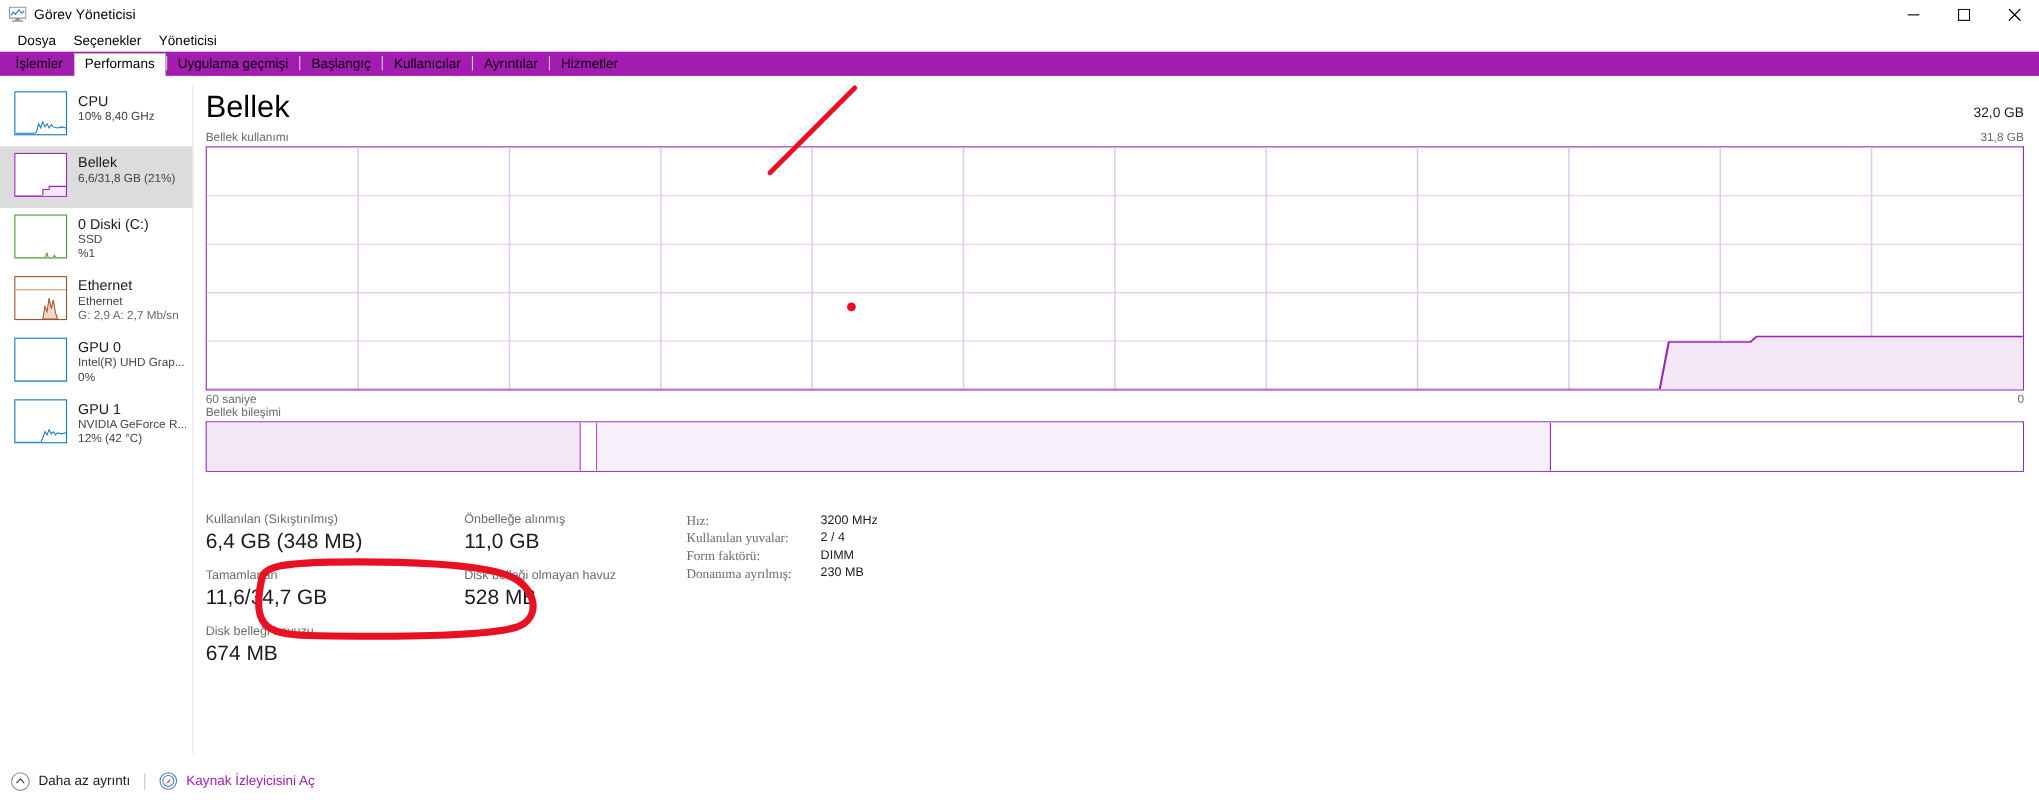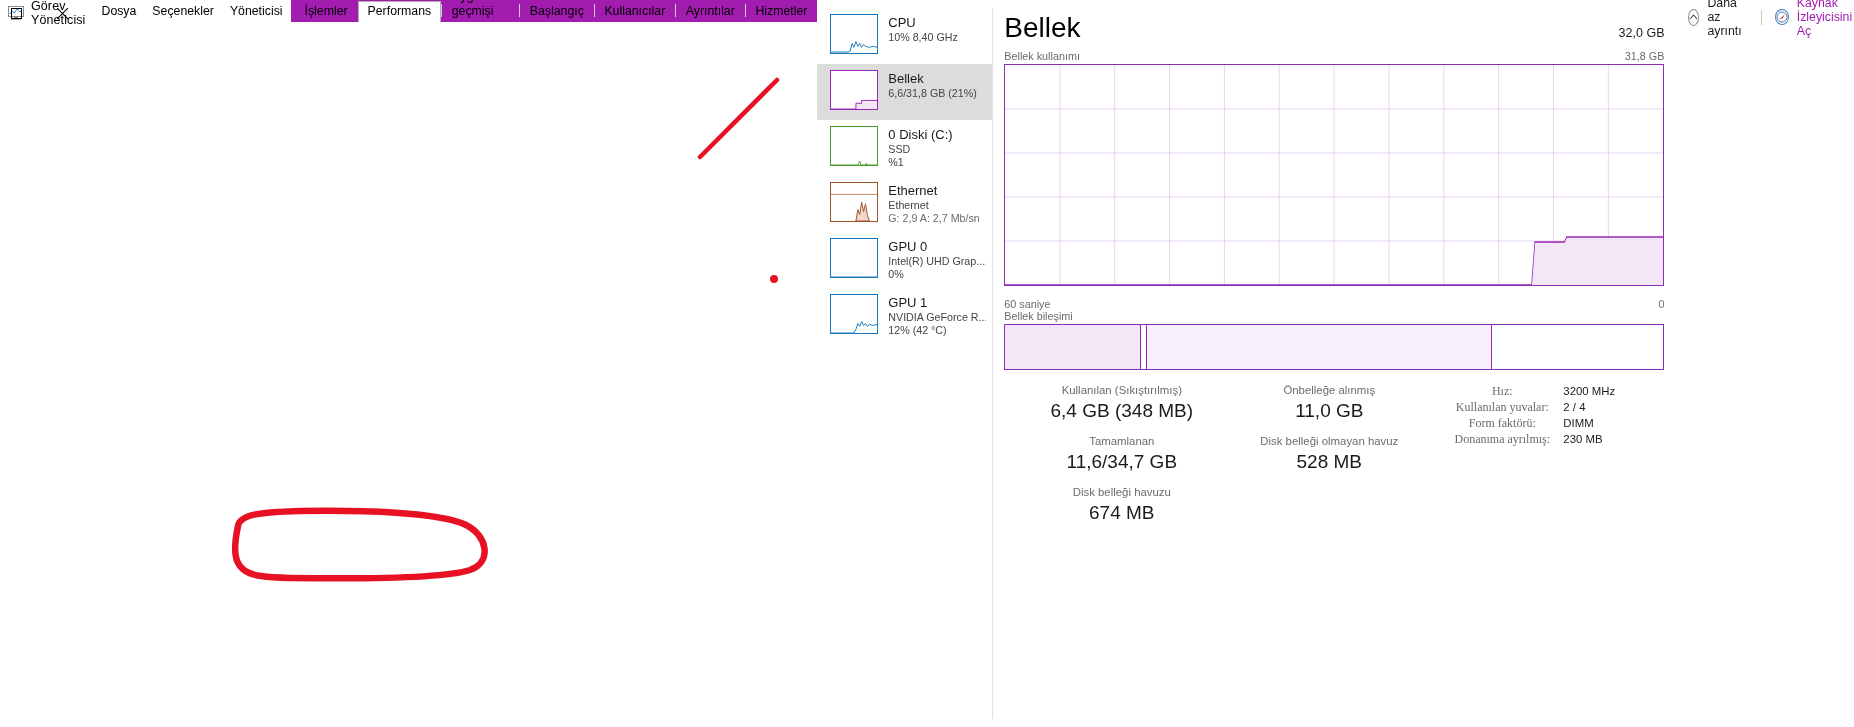--- a/index.html
+++ b/index.html
@@ -7,21 +7,21 @@
     margin: 0; padding: 0;
     width: 1854px; height: 727px;
     background: #ffffff;
     font-family: "Liberation Sans", sans-serif;
     overflow: hidden;
   }
   #app {
     position: relative;
     width: 1854px; height: 727px;
     background: #ffffff;
-    display: flex; flex-direction: row;
+    display: flex; flex-direction: column;
   }
 
   
   .titlebar {
     height: 26px; flex: 0 0 26px;
     display: flex; align-items: center;
     background: #ffffff;
     position: relative;
   }
   .title-left { display: flex; align-items: center; padding-left: 8px; gap: 7px; }
@@ -154,40 +154,39 @@
     height: 222px;
     border: 1px solid #8b2fb6;
     margin-top: 2px;
     background: #ffffff;
     overflow: hidden;
   }
   .graph svg { display: block; width: 100%; height: 100%; }
 
   .axis-row {
     display: flex; justify-content: space-between;
-    margin-top: 12px;
+    margin-top: 2px;
   }
   .axis-lab { font-size: 10.8px; color: #6b6b6b; }
 
   .comp-label { font-size: 10.8px; color: #6b6b6b; margin-top: 0; }
   .comp-bar {
     height: 46px; margin-top: 2px;
     border: 1px solid #8b2fb6;
     display: flex;
     background: #ffffff;
     overflow: hidden;
   }
   .comp-seg { height: 100%; }
 
   
   .stats {
     display: flex;
-    margin-top: 12px;
-    position: relative;
-    text-align: center;
+    margin-top: 35px;
+    position: relative;
   }
   .stats-left { width: 235px; flex: 0 0 235px; }
   .stats-mid  { width: 180px; flex: 0 0 180px; }
   .stats-grid-row { margin-bottom: 10px; }
   .stat-k { font-size: 11.4px; color: #6b6b6b; line-height: 16px; white-space: nowrap; }
   .stat-v { font-size: 19px; color: #1a1a1a; line-height: 25px; white-space: nowrap; }
 
   .specs { margin-left: 22px; padding-top: 1px; }
   .spec-row { display: flex; line-height: 16px; }
   .spec-k { width: 122px; flex: 0 0 122px; font-size: 12px; color: #6b6b6b; font-family: Liberation Serif, serif; }

